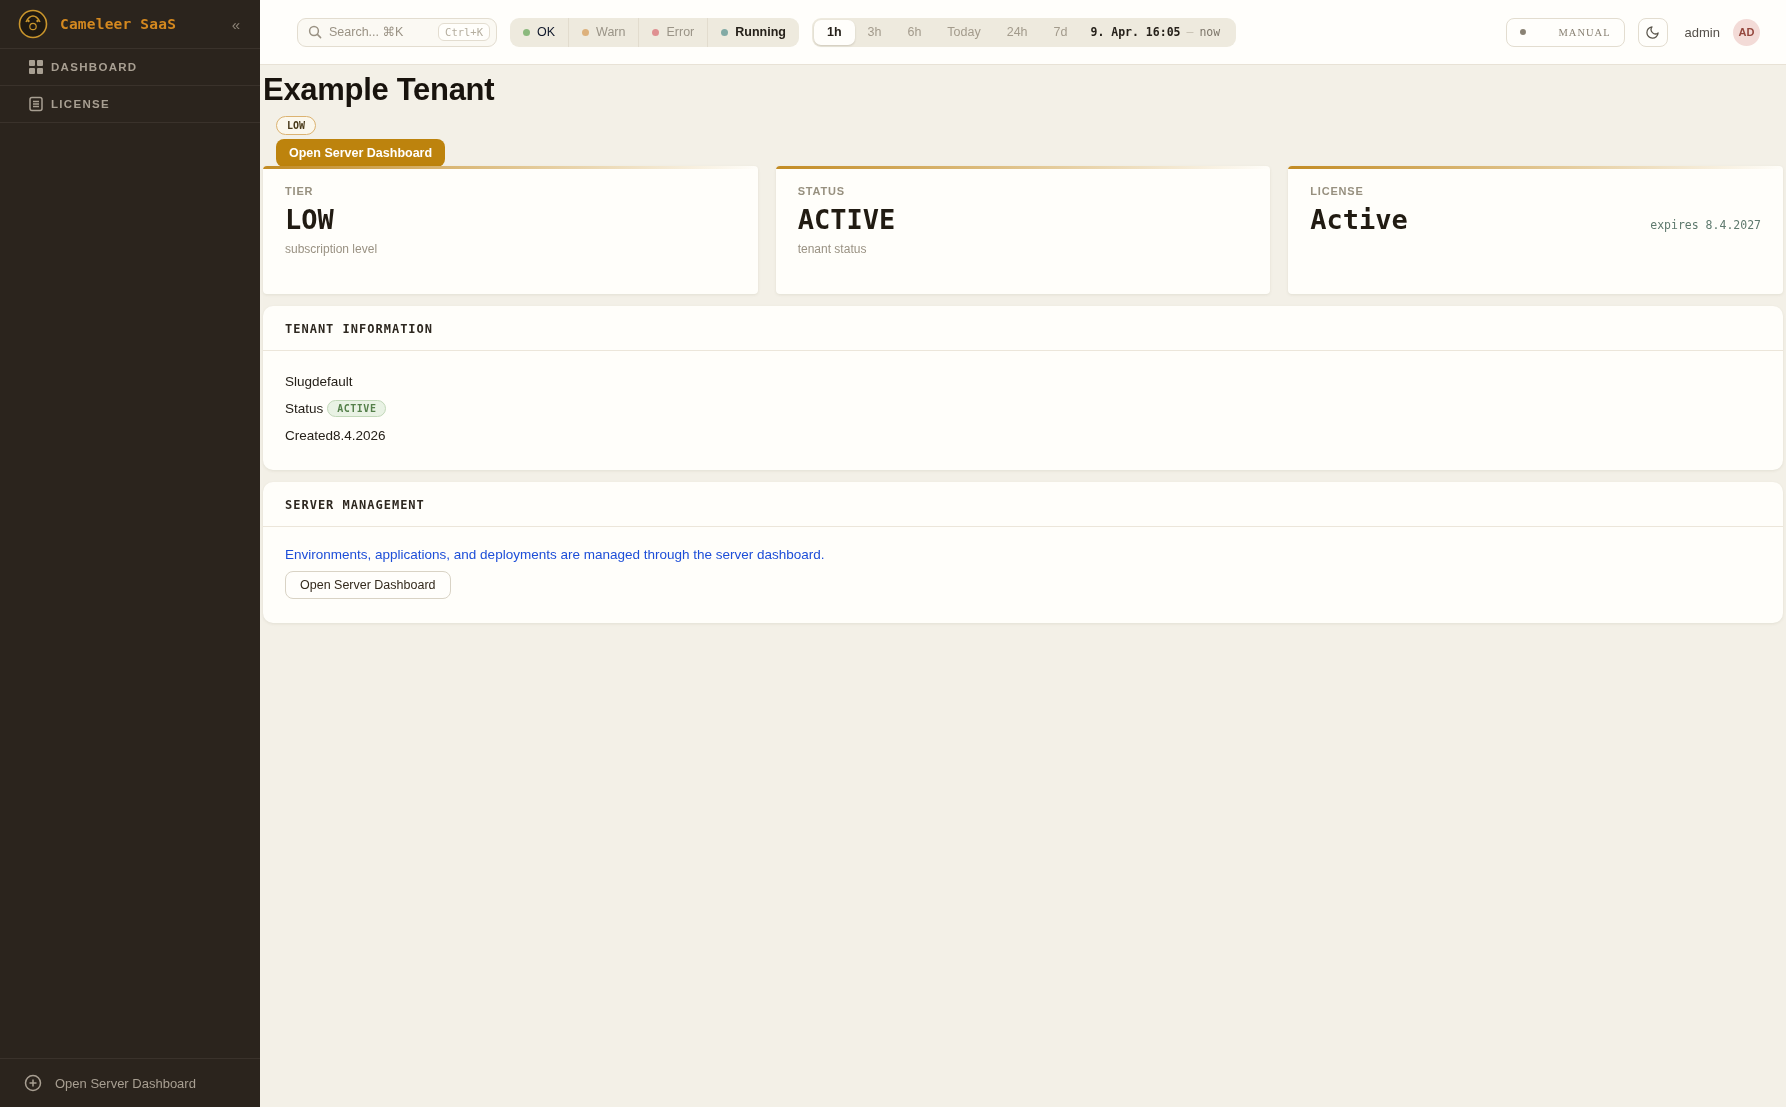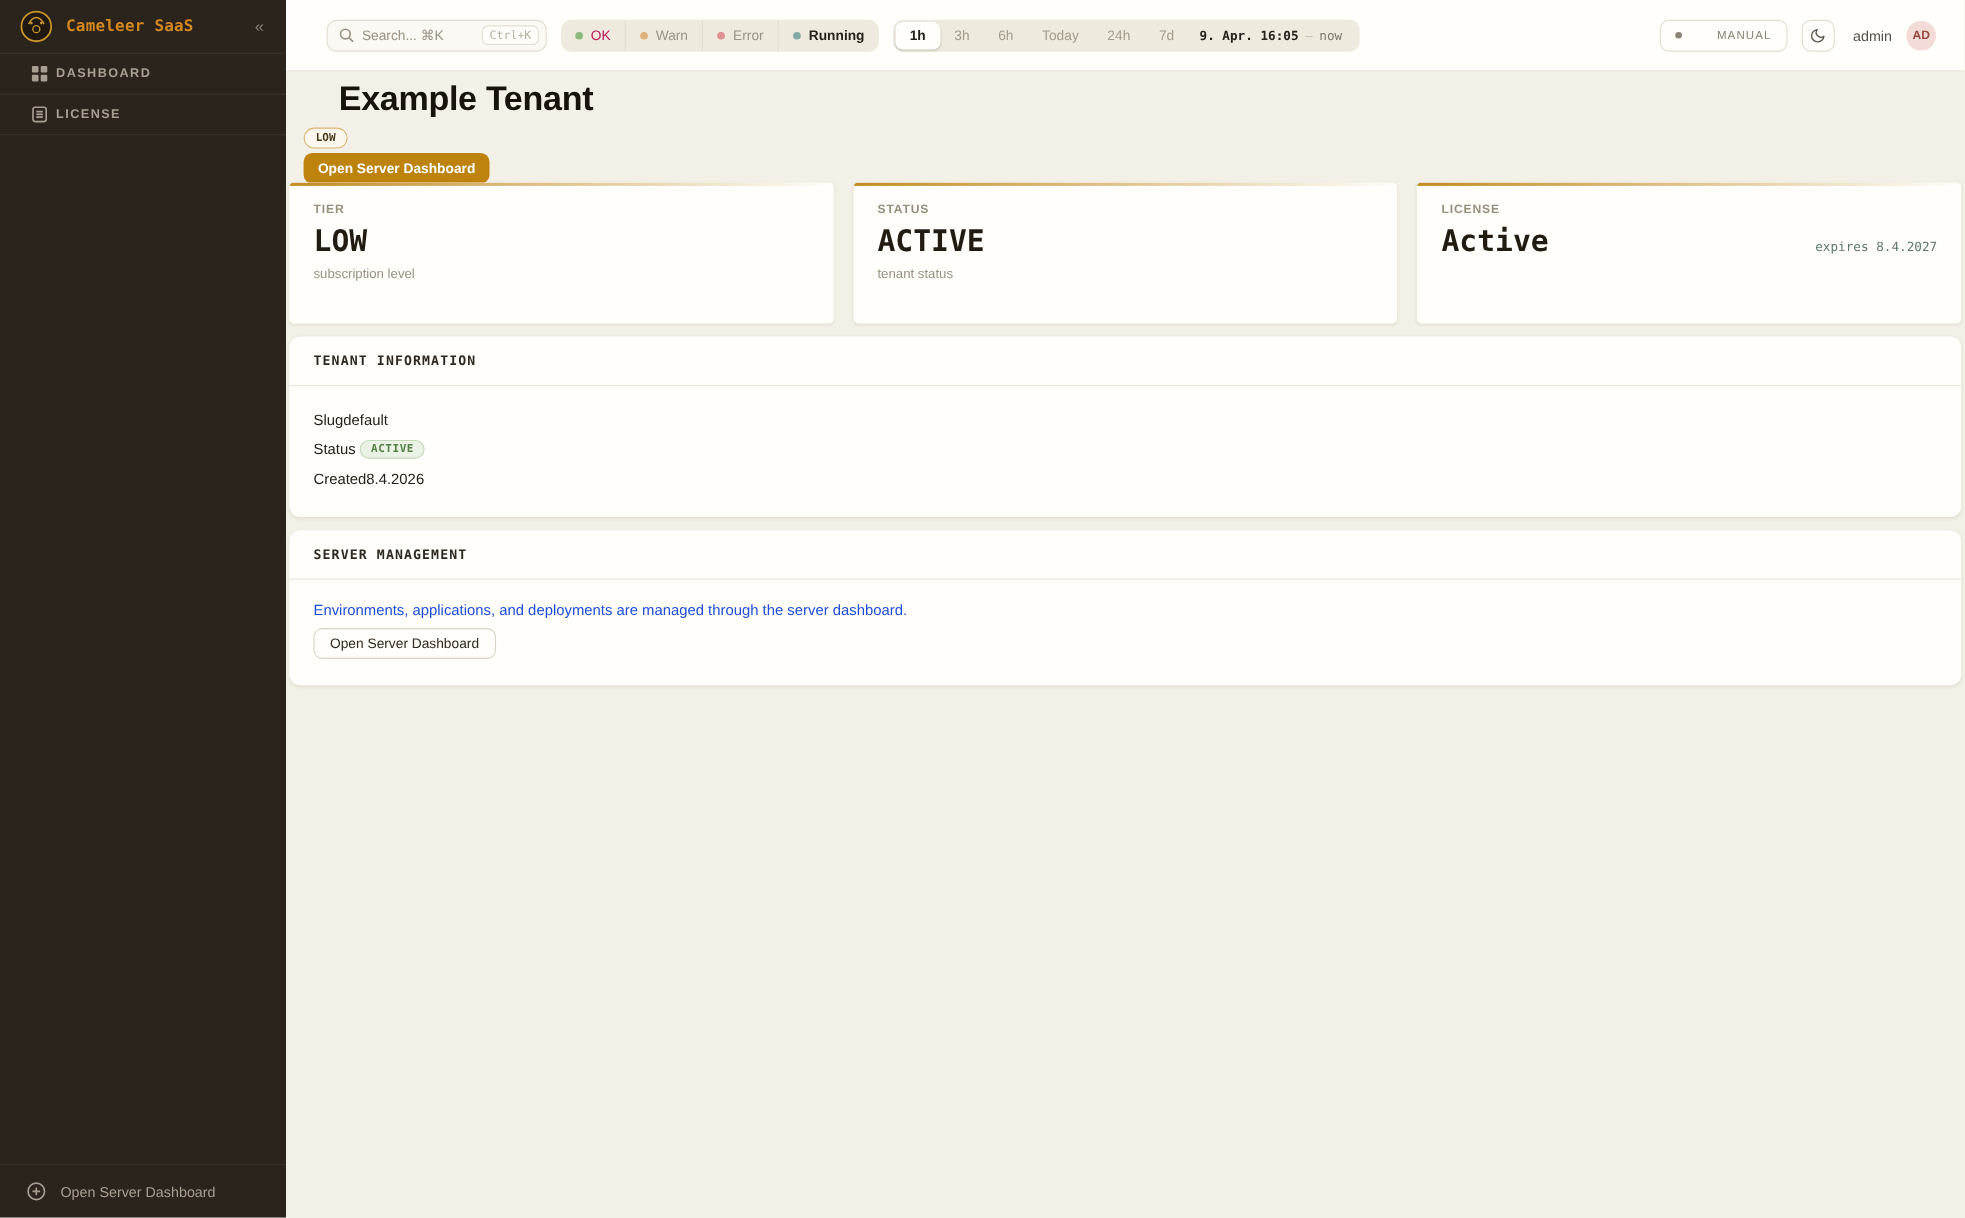--- a/index.html
+++ b/index.html
@@ -28,47 +28,47 @@
   
   .topbar { height:65px; background:#fffefb; border-bottom:1px solid #e8e2d6; display:flex; align-items:center; padding:0 26px 0 37px; gap:13px; }
   .search-box { width:200px; height:29px; background:#fbf9f3; border:1px solid #e3ddd0; border-radius:9px; display:flex; align-items:center; padding:0 6px 0 10px; gap:7px; }
   .search-box input { border:none; outline:none; background:transparent; flex:1; min-width:0; font-size:12.5px; color:#55504a; font-family:"Liberation Sans",sans-serif; }
   .search-box input::placeholder { color:#9a9284; }
   .kbd { font-family:"DejaVu Sans Mono","Liberation Mono",monospace; font-size:10.5px; color:#b5ae9f; background:#fffefb; border:1px solid #e3ddd0; border-radius:6px; padding:2px 6px; }
 
   .seg-group { background:#eeeade; border-radius:9px; height:29px; display:flex; align-items:center; }
   .seg-item { display:flex; align-items:center; gap:7px; padding:0 13px; height:100%; font-size:12.5px; color:#9a9487; cursor:pointer; border-right:1px solid #e2dcce; }
   .seg-item:last-child { border-right:none; }
-  .seg-item.first { color:#be185d; }
+  .seg-item.first { color:#0f172a; }
   .seg-item.active { color:#26211a; font-weight:bold; }
   .dot { width:7px; height:7px; border-radius:50%; }
   .dot-ok { background:#8bb97d; }
   .dot-warn { background:#ddb17c; }
   .dot-error { background:#df9091; }
   .dot-running { background:#82aaa5; }
 
   .time-group { background:#eeeade; border-radius:9px; height:29px; display:flex; align-items:center; padding:2px; }
   .time-btn { padding:0 13px; height:25px; display:flex; align-items:center; font-size:12.5px; color:#a39b8c; border-radius:7px; cursor:pointer; }
   .time-btn.active { background:#fffefb; color:#26211a; font-weight:bold; box-shadow:0 1px 2px rgba(60,50,30,0.18); }
   .time-display { display:flex; align-items:center; gap:6px; padding:0 14px 0 10px; font-family:"DejaVu Sans Mono","Liberation Mono",monospace; font-size:11.5px; cursor:pointer; }
   .time-from { color:#26211a; font-weight:bold; }
   .time-sep { color:#c5beb0; }
   .time-to { color:#7d766a; }
 
   .topbar-spacer { flex:1; }
   .manual-btn { height:29px; background:#fffefb; border:1px solid #e3ddd0; border-radius:8px; display:flex; align-items:center; gap:8px; padding:0 13px; cursor:pointer; }
   .manual-dot { width:6px; height:6px; border-radius:50%; background:#8a8274; }
-  .manual-label { font-family:Liberation Sans, sans-serif; font-size:10.5px; letter-spacing:1px; color:#8a8274;padding-left:24px; }
+  .manual-label { font-family:Liberation Serif, serif; font-size:10.5px; letter-spacing:1px; color:#8a8274;padding-left:24px; }
   .icon-btn { width:30px; height:29px; background:#fffefb; border:1px solid #e3ddd0; border-radius:8px; display:flex; align-items:center; justify-content:center; cursor:pointer; }
   .user-name { font-size:13px; color:#55504a; margin-left:4px; }
   .avatar { width:27px; height:27px; border-radius:50%; background:#f3dbd7; color:#94473d; font-size:11px; font-weight:bold; display:flex; align-items:center; justify-content:center; cursor:pointer; }
 
   
   .content { flex:1; padding:7px 3px 0 3px; overflow:hidden; }
-  .page-title { font-size:31px; font-weight:bold; color:#18130d; letter-spacing:-0.3px; margin-bottom:7px;margin-left:45px; }
+  .page-title { font-size:31px; font-weight:bold; color:#18130d; letter-spacing:-0.3px; margin-bottom:7px; }
   .tier-badge { display:inline-block; font-family:"DejaVu Sans Mono","Liberation Mono",monospace; font-size:10px; font-weight:bold; color:#4a3b1a; background:#fbf7ec; border:1px solid #dcb371; border-radius:999px; padding:3px 10px; margin-left:13px; margin-bottom:4px; }
   .primary-btn { display:inline-block; background:#bd830d; color:#fff; font-family:"Liberation Sans",sans-serif; font-size:12.5px; font-weight:bold; border:none; border-radius:8px; padding:7px 13px; cursor:pointer; margin-left:13px; }
 
   .cards-row { display:flex; gap:18px; margin-top:-1px; }
   .stat-card { flex:1; background:#fffefa; border-radius:4px; box-shadow:0 1px 3px rgba(90,75,45,0.10); position:relative; overflow:hidden; padding:19px 22px 16px 22px; height:128px; }
   .stat-card::before { content:""; position:absolute; top:0; left:0; right:0; height:3px; background:linear-gradient(to right,#c28b23,rgba(200,150,60,0)); }
   .stat-label { font-size:11px; letter-spacing:0.8px; color:#97907f; font-weight:bold; }
   .stat-value-row { display:flex; align-items:baseline; justify-content:space-between; margin-top:7px; }
   .stat-value { font-family:"DejaVu Sans Mono","Liberation Mono",monospace; font-size:27px; font-weight:bold; color:#211b12; }
   .stat-meta { font-family:"DejaVu Sans Mono","Liberation Mono",monospace; font-size:11.5px; color:#5f7a6e; }

